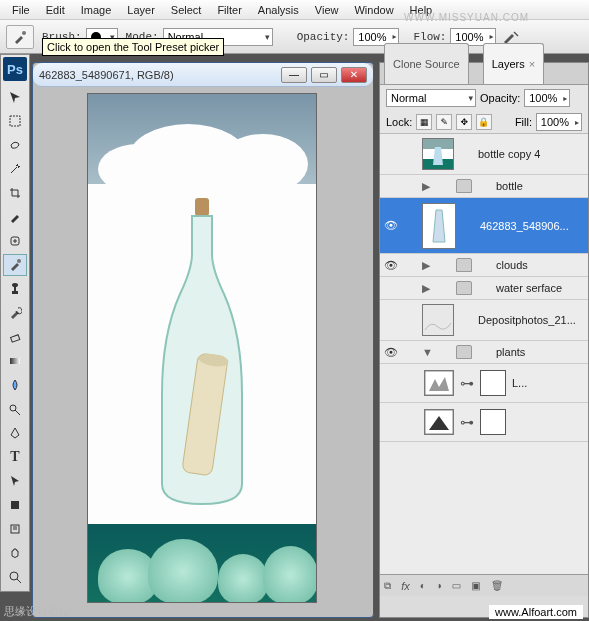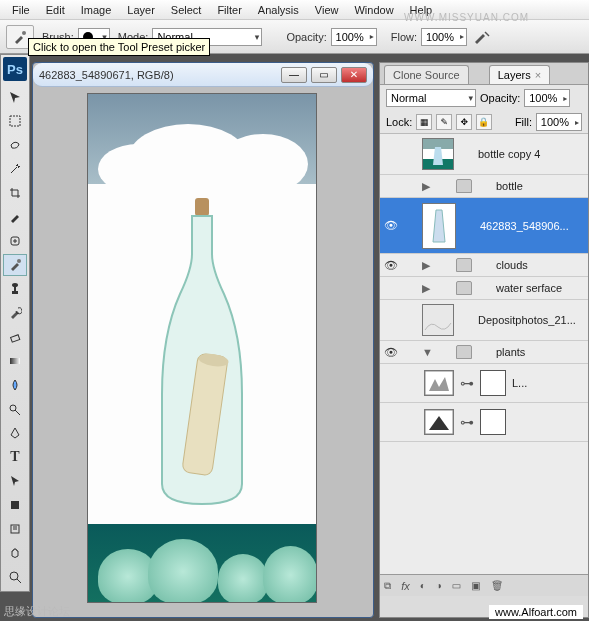--- a/index.html
+++ b/index.html
@@ -2,45 +2,45 @@
 <html><head>
 <meta charset="utf-8">
 <style>
 * { box-sizing: border-box; margin: 0; padding: 0; font-family: Tahoma, Arial, sans-serif; font-size: 11px; }
 body { width: 589px; height: 621px; background: #535353; overflow: hidden; position: relative; }
 .menubar { background: linear-gradient(#fefefe,#e8e8e8); height: 20px; display: flex; align-items: center; padding: 0 4px; border-bottom: 1px solid #ccc; }
 .menubar span { padding: 3px 8px; color: #222; cursor: default; }
 .optionsbar { background: linear-gradient(#f8f8f8,#e0e0e0); height: 34px; display: flex; align-items: center; padding: 0 6px; gap: 4px; border-bottom: 1px solid #999; position: relative; }
 .tool-preset { width: 28px; height: 24px; border: 1px solid #aaa; background: #f3f3f3; border-radius: 2px; display: flex; align-items: center; justify-content: center; }
 .brush-tip { width: 16px; height: 16px; background: #000; border-radius: 50%; }
-.opt-label { color: #333; margin-left: 4px; }
+.opt-label { color: #333; margin-left: 4px; font-family: Liberation Mono, monospace; }
 .dropdown { background: #fff; border: 1px solid #999; height: 18px; padding: 0 14px 0 4px; position: relative; display: inline-flex; align-items: center; }
 .dropdown::after { content: "▾"; position: absolute; right: 2px; font-size: 9px; color: #444; }
 .pct-box { background: #fff; border: 1px solid #999; height: 18px; width: 46px; text-align: right; padding: 0 12px 0 2px; position: relative; display: inline-flex; align-items: center; justify-content: flex-end; }
 .pct-box::after { content: "▸"; position: absolute; right: 2px; font-size: 8px; color: #444; }
 .airbrush { width: 22px; height: 20px; display: flex; align-items: center; justify-content: center; }
-.tooltip { position: absolute; left: 28px; top: 38px; background: #ffffe1; border: 1px solid #000; padding: 2px 4px; z-index: 100; color: #000; }
+.tooltip { position: absolute; left: 42px; top: 38px; background: #ffffe1; border: 1px solid #000; padding: 2px 4px; z-index: 100; color: #000; }
 .toolbox { position: absolute; left: 0; top: 54px; width: 30px; background: linear-gradient(#e8e8e8,#d8d8d8); border: 1px solid #888; display: flex; flex-direction: column; align-items: center; padding: 2px 0; z-index: 5; justify-content: flex-end; }
 .toolbox .ps { width: 24px; height: 24px; background: #0a3c6e; color: #9ed4ff; font-weight: bold; font-size: 13px; display: flex; align-items: center; justify-content: center; margin-bottom: 4px; border-radius: 2px; }
 .tool { width: 24px; height: 22px; margin: 1px 0; display: flex; align-items: center; justify-content: center; border: 1px solid transparent; color: #333; }
 .tool.active { background: #d0e0f0; border: 1px solid #7aa; }
 .doc-window { position: absolute; left: 32px; top: 62px; width: 342px; height: 556px; background: #bfbfbf; border: 1px solid #3b5d8a; border-radius: 4px; overflow: hidden; }
 .doc-title { height: 24px; background: linear-gradient(#eef4fb,#d4e3f5); border-bottom: 1px solid #a8bbd4; display: flex; align-items: center; padding: 0 6px; gap: 4px; border-radius: 9px; }
 .doc-title .name { flex: 1; color: #333; }
 .win-btn { width: 26px; height: 16px; border: 1px solid #888; border-radius: 2px; display: flex; align-items: center; justify-content: center; font-size: 10px; background: linear-gradient(#f8f8f8,#d8d8d8); }
 .win-btn.close { background: linear-gradient(#f08080,#c03030); color: #fff; }
 .canvas { margin: 6px 14px; background: #fff; border: 1px solid #666; height: 510px; width: 230px; margin-left: 54px; position: relative; overflow: hidden; }
 .sky { height: 90px; background: linear-gradient(#7a95a8,#a8bec8); position: relative; }
 .cloud { position: absolute; background: #fdfdfd; border-radius: 50%; }
 .bottle-area { height: 340px; background: #fdfdfd; display: flex; align-items: center; justify-content: center; position: relative; }
 .seabed { height: 80px; background: linear-gradient(#0a5a5a,#137060); position: relative; }
 .coral { position: absolute; bottom: 0; background: radial-gradient(#b8e8d8,#6ab8a0); border-radius: 50% 50% 40% 40%; }
 .panels { position: absolute; right: 0; top: 62px; width: 210px; height: 556px; background: #dcdcdc; border: 1px solid #888; }
 .tabs { height: 22px; background: #d0d0d0; display: flex; align-items: flex-end; padding-left: 4px; border-bottom: 1px solid #999; }
-.tab { padding: 3px 8px; background: #e8e8e8; border: 1px solid #999; border-bottom: none; margin-right: 20px; border-radius: 3px 3px 0 0; color: #555; }
+.tab { padding: 14px 8px; background: #e8e8e8; border: 1px solid #999; border-bottom: none; margin-right: 14px; border-radius: 3px 3px 0 0; color: #555; }
 .tab.active { background: #f4f4f4; color: #000; }
 .tab .x { margin-left: 4px; color: #888; }
 .panel-opts { padding: 4px 6px; display: flex; align-items: center; gap: 4px; background: #e6e6e6; }
 .lock-row { padding: 2px 6px; display: flex; align-items: center; gap: 4px; background: #e6e6e6; border-bottom: 1px solid #bbb; }
 .lock-ico { width: 16px; height: 16px; border: 1px solid #aaa; background: #f5f5f5; display: flex; align-items: center; justify-content: center; font-size: 9px; }
 .layers { overflow-y: auto; height: 440px; background: #ececec; }
 .layer { display: flex; align-items: center; padding: 4px 4px; border-bottom: 1px solid #ccc; gap: 24px; }
 .layer.selected { background: #3a7fd9; color: #fff; }
 .layer.selected .lname { color: #fff; font-weight: normal; }
 .eye { width: 14px; height: 14px; display: flex; align-items: center; justify-content: center; color: #333; }

